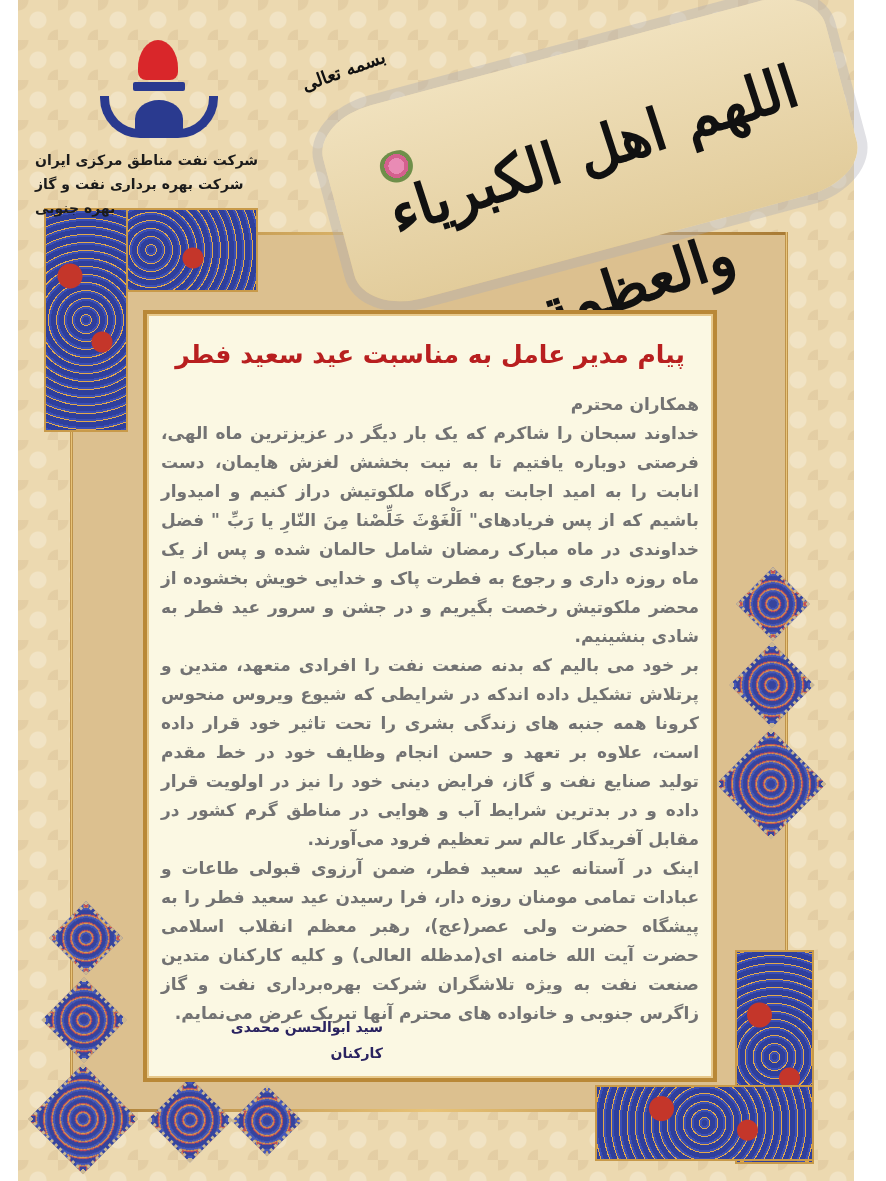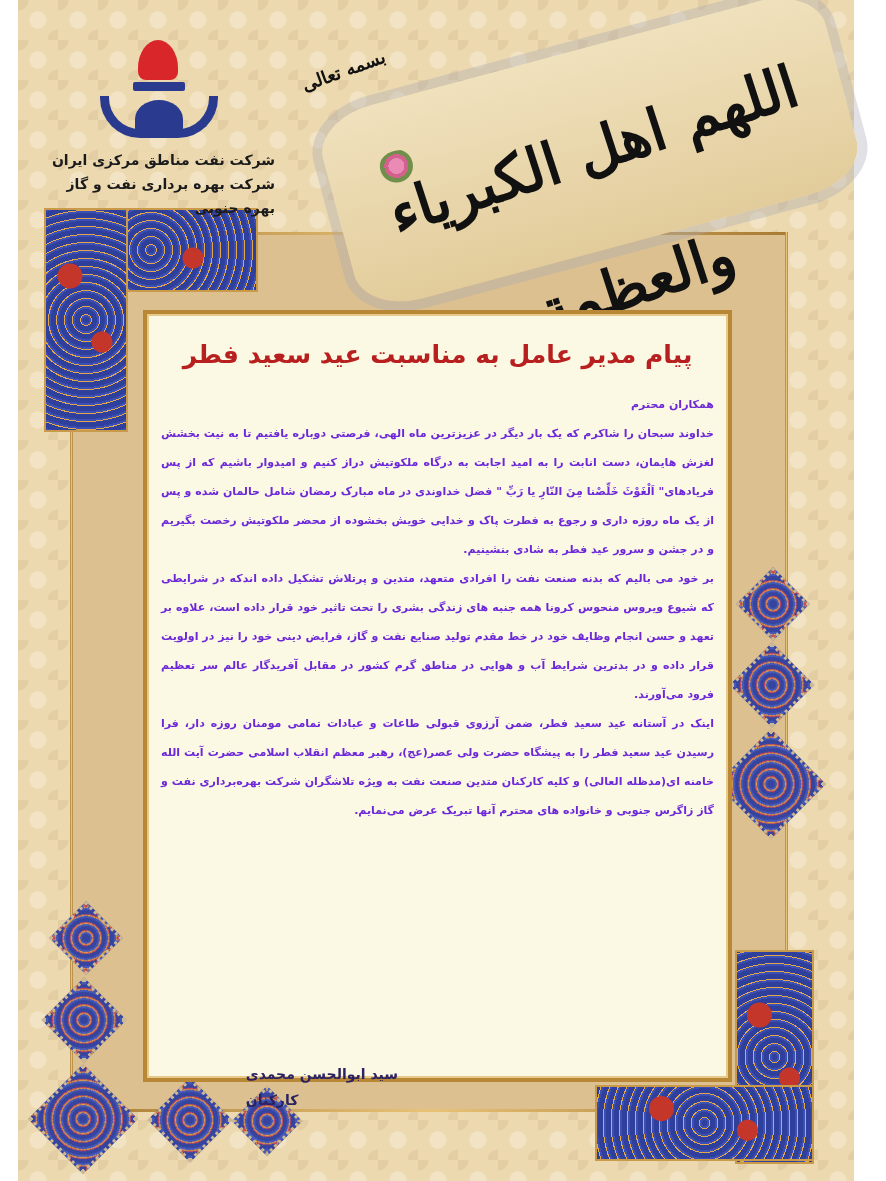--- a/index.html
+++ b/index.html
@@ -15,31 +15,31 @@
   .gold-rule{position:absolute;background:linear-gradient(90deg,#a87a34,#e8c377,#a87a34);}
   .corner{position:absolute;background:
       radial-gradient(circle at 30% 30%, #c4362a 0 12px, transparent 13px),
       radial-gradient(circle at 70% 60%, #c4362a 0 10px, transparent 11px),
       repeating-radial-gradient(circle at 50% 50%, #2f3f9c 0 3px, #3b4fb5 3px 5px, #e2a84b 5px 6px, #2f3f9c 6px 8px);
     border:2px solid #c89a4a;}
   .diamond{position:absolute;transform:rotate(45deg);
     background:repeating-radial-gradient(circle at 50% 50%, #35449e 0 4px, #4658b8 4px 6px, #d99a4a 6px 7px, #c0495a 7px 8px);
     border:3px dotted #cbb894;}
   .letter{position:absolute;left:143px;top:310px;width:566px;height:764px;background:#fbf8e3;
-    border:4px solid #b98837;box-shadow:0 0 0 2px #e7c98c inset;direction:rtl;padding-left:15px;}
+    border:4px solid #b98837;box-shadow:0 0 0 2px #e7c98c inset;direction:rtl;}
   .title{position:absolute;top:26px;left:0;right:0;text-align:center;color:#b81f1f;font-weight:bold;font-size:25px;font-family:"DejaVu Sans",sans-serif;}
-  .body{position:absolute;top:76px;right:14px;left:14px;color:#6d28d9;font-weight:bold;font-size:11px;line-height:29px;text-align:justify;font-family:"DejaVu Sans",sans-serif;}
+  .body{position:absolute;top:76px;right:14px;left:14px;color:#737373;font-weight:bold;font-size:17px;line-height:29px;text-align:justify;font-family:"DejaVu Sans",sans-serif;}
   .body p{margin:0;}
-  .sig{position:absolute;top:700px;right:330px;color:#2a2360;font-weight:bold;font-size:14px;text-align:left;line-height:26px;margin-top:47px;}
+  .sig{position:absolute;top:700px;right:330px;color:#2a2360;font-weight:bold;font-size:14px;text-align:right;line-height:26px;}
   .logo{position:absolute;left:95px;top:40px;width:130px;}
   .flame{position:absolute;left:43px;top:0;width:40px;height:40px;background:#d9262a;border-radius:50% 50% 20% 20%/70% 70% 20% 20%;}
   .bar{position:absolute;left:38px;top:42px;width:52px;height:9px;background:#2a3a8f;border-radius:2px;}
   .swirl{position:absolute;left:5px;top:56px;width:118px;height:42px;border:9px solid #2a3a8f;border-top:none;border-radius:0 0 40px 40px;box-sizing:border-box;}
   .swirl2{position:absolute;left:40px;top:60px;width:48px;height:38px;background:#2a3a8f;border-radius:50% 50% 10px 10px;}
-  .company{position:absolute;left:35px;top:148px;width:240px;text-align:right;direction:rtl;color:#1b1b1b;font-weight:bold;font-size:14px;line-height:24px;}
+  .company{position:absolute;left:35px;top:148px;width:240px;text-align:left;direction:rtl;color:#1b1b1b;font-weight:bold;font-size:14px;line-height:24px;}
   .banner{position:absolute;left:330px;top:50px;width:520px;height:200px;transform:rotate(-15deg);
     background:linear-gradient(180deg,#f0e1bd,#e2cc9b);border-radius:60px/40px;box-shadow:0 0 0 10px rgba(170,170,180,0.35);}
   .calli{position:absolute;left:380px;top:80px;width:430px;height:150px;transform:rotate(-18deg);direction:rtl;
     font-family:"DejaVu Serif",serif;font-size:58px;font-weight:bold;color:#111;text-align:center;line-height:140px;}
   .small-cal{position:absolute;left:300px;top:60px;font-family:"DejaVu Serif",serif;font-size:18px;font-weight:bold;color:#111;transform:rotate(-20deg);direction:rtl;}
   .flower{position:absolute;left:378px;top:150px;width:46px;height:40px;border-radius:50%;
     background:radial-gradient(circle at 40% 40%,#e98bb5 0 8px,#d4608e 8px 12px,#6f8f4a 12px 16px,transparent 17px);}
 </style>
 </head>
 <body>

